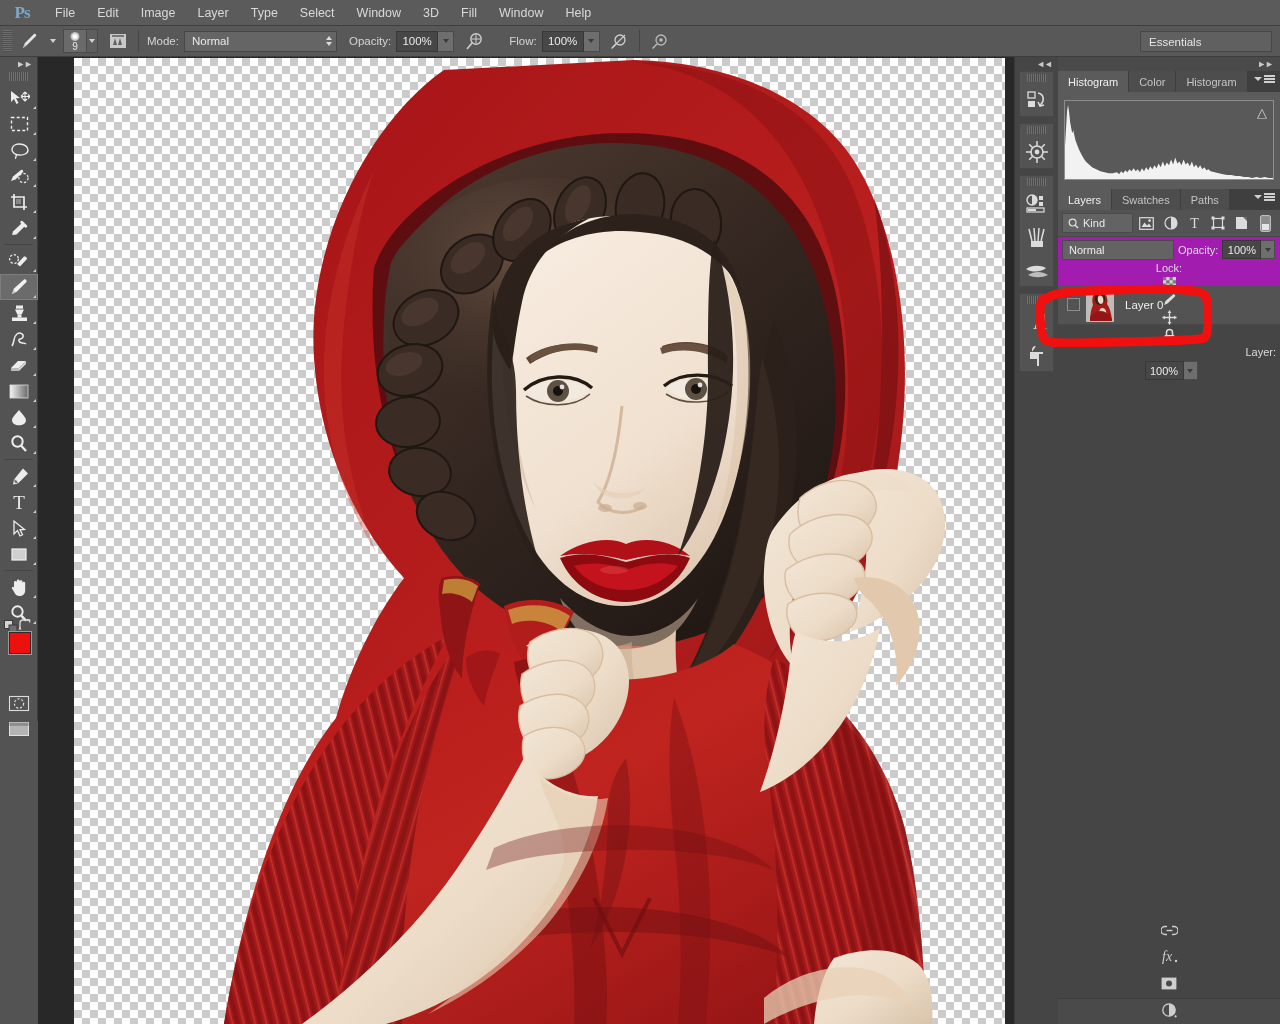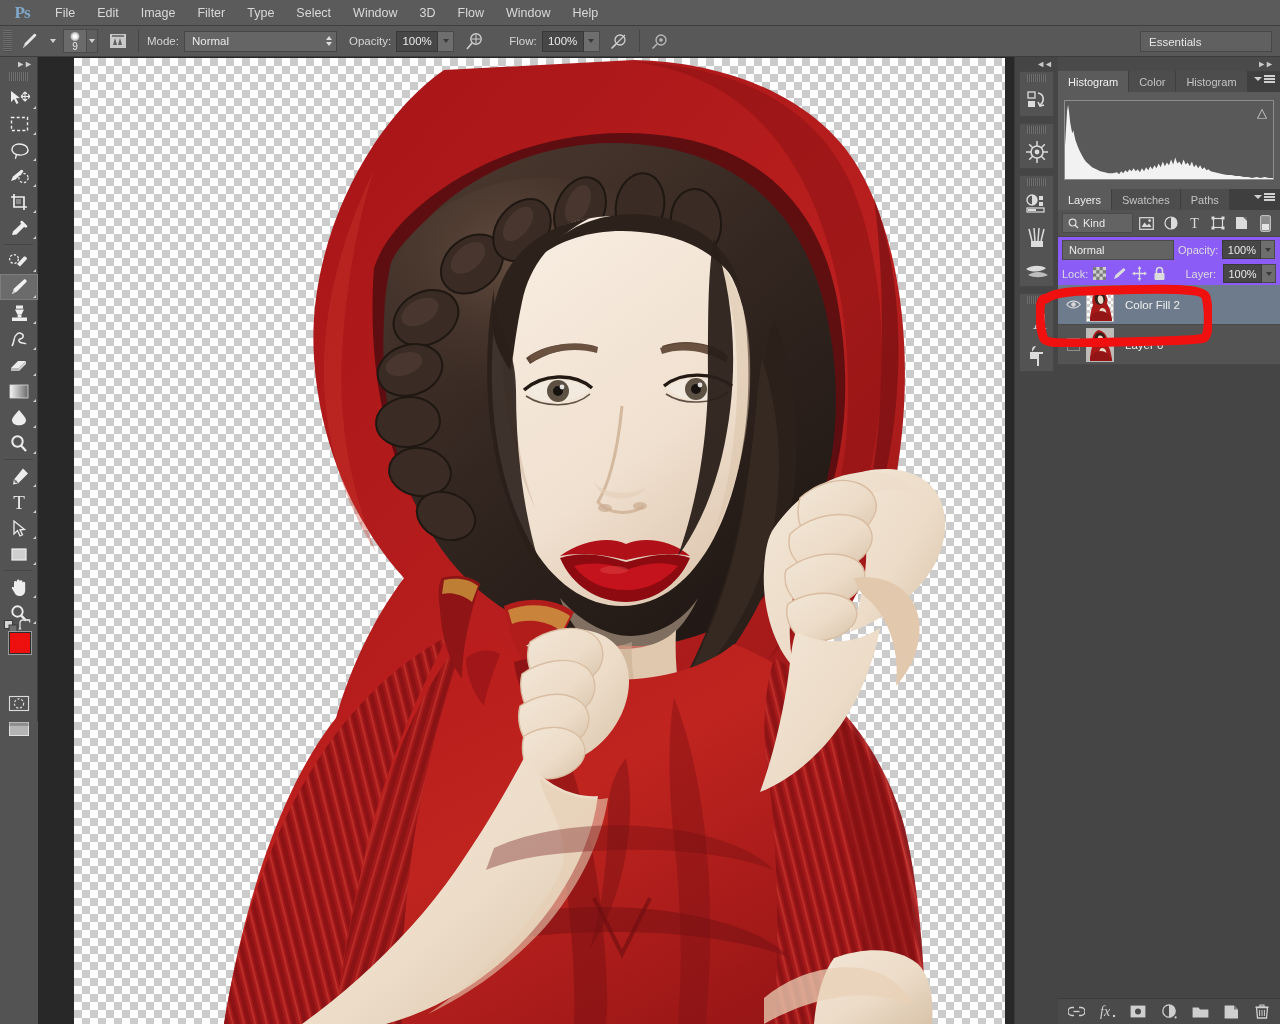--- a/index.html
+++ b/index.html
@@ -201,41 +201,41 @@
   .histo-frame{
     position:relative; height:80px; background:#595959;
     border:1px solid #8d8d8d; overflow:hidden;
   }
   .histo-warn{
     position:absolute; right:6px; top:4px; font-size:13px; color:#d8d8d8;
     font-family:"Liberation Serif", serif;
   }
   .histo-svg{ position:absolute; left:0; bottom:0; width:100%; height:100%; }
 
-  .layers-body{ background:#8b5cf6; }
+  .layers-body{ background:#a21caf; }
   .filter-row{
     height:27px; display:flex; align-items:center; padding:0 4px; gap:3px;
     background:#535353; border-bottom:1px solid #484848;
   }
   .kind-box{
     width:72px;height:20px;background:#636363;border:1px solid #4a4a4a;
     display:flex;align-items:center;gap:4px;padding:0 3px 0 5px;
     font-size:11px;color:#e8e8e8;
   }
   .fl-icon{ width:21px;height:21px;display:flex;align-items:center;justify-content:center; }
   .blend-row{
     height:25px; display:flex;align-items:center; padding:0 4px; gap:4px;
   }
   .blend-sel{
     width:112px;height:20px;background:#636363;border:1px solid #4a4a4a;
     display:flex;align-items:center;padding:0 3px 0 6px;font-size:11px;color:#ececec;
   }
   .lock-row{
     height:23px; display:flex;align-items:center; padding:0 4px; gap:3px;
-    font-size:11px;color:#dcdcdc;
+    font-size:11px;color:#dcdcdc;flex-direction:column;
   }
   .lock-ic{ width:17px;height:17px;display:flex;align-items:center;justify-content:center; }
 
   .layer-list{ background:#535353; }
   .layer-row{
     height:40px; display:flex; align-items:center;
     border-bottom:1px solid #484848; padding-left:2px;
   }
   .layer-row.selected{ background:#6d7b8c; }
   .eye-cell{ width:26px; display:flex;align-items:center;justify-content:center; }
@@ -247,45 +247,45 @@
       linear-gradient(45deg,#cfcfcf 25%,transparent 25%,transparent 75%,#cfcfcf 75%),
       linear-gradient(45deg,#cfcfcf 25%,transparent 25%,transparent 75%,#cfcfcf 75%);
     background-size:6px 6px; background-position:0 0,3px 3px;
   }
   .thumb svg{ position:absolute; left:0; top:0; }
   .layer-name{ font-size:11.5px; color:#eeeeee; margin-left:11px; }
 
   .panel-foot{
     position:absolute; left:0; bottom:0; width:222px; height:26px;
     background:#4a4a4a; border-top:1px solid #3c3c3c;
-    display:flex; align-items:center; justify-content:center; gap:13px;
+    display:flex; align-items:center; justify-content:center; gap:13px;flex-direction:column;
   }
   .foot-ic{ width:18px;height:18px;display:flex;align-items:center;justify-content:center; }
 
   .annot{
     position:absolute; left:1036px; top:281px; width:176px; height:66px;
     pointer-events:none; z-index:50;
   }
 </style>
 </head>
 <body>
 
 <div class="app">
 
   <div class="menubar">
     <div class="ps-logo">Ps</div>
     <div class="menu-item">File</div>
     <div class="menu-item">Edit</div>
     <div class="menu-item">Image</div>
-    <div class="menu-item">Filter</div>
+    <div class="menu-item">Layer</div>
     <div class="menu-item">Type</div>
     <div class="menu-item">Select</div>
     <div class="menu-item">Window</div>
     <div class="menu-item">3D</div>
-    <div class="menu-item">Flow</div>
+    <div class="menu-item">Fill</div>
     <div class="menu-item">Window</div>
     <div class="menu-item">Help</div>
   </div>
 
   <div class="optionsbar">
     <div class="grip"></div>
 
     <div class="tool-preview">
       <svg width="22" height="20" viewBox="0 0 22 20">
         <path d="M4 17 L6 12 L15 3 C16 2 18 4 17 5 L8 14 Z" fill="#e6e6e6"></path>
@@ -1024,38 +1024,20 @@
           <div style="display:flex;margin-left:4px;">
             <div class="num-field" style="height:19px;min-width:39px;font-size:11px;">100%</div>
             <div class="num-drop" style="height:19px;width:14px;">
                 <i></i>
               </div>
           </div>
         </div>
 
         <div class="layer-list">
 
-          <div class="layer-row selected">
-            <div class="eye-cell">
-              <svg width="15" height="11" viewBox="0 0 15 11">
-                <path d="M0.8 5.5 C4 1 11 1 14.2 5.5 C11 10 4 10 0.8 5.5 Z" fill="none" stroke="#d8d8d8" stroke-width="1.2"></path>
-                <circle cx="7.5" cy="5.5" r="2.3" fill="#d8d8d8"></circle>
-              </svg>
-            </div>
-            <div class="thumb">
-              <svg width="28" height="34" viewBox="0 0 28 34">
-                <path d="M11 1 C6 4 4 10 6 16 C4 20 3 26 3 34 L25 34 C25 26 23 19 20 15 C22 9 18 2 11 1 Z" fill="#a81a1a"></path>
-                <path d="M10 4 C7 7 7 12 10 15 C13 17 17 15 18 11 C19 6 15 2 10 4 Z" fill="#2e211b"></path>
-                <path d="M11 8 C10 12 12 15 14 15 C16 15 17 12 16 9 C15 6 12 6 11 8 Z" fill="#eadbc8"></path>
-                <path d="M13 20 C15 18 18 19 19 22 C20 26 18 30 15 31 C12 31 11 27 13 20 Z" fill="#e9d9c6"></path>
-                <path d="M3 28 C6 24 10 22 14 22 C18 22 22 25 25 30 L25 34 L3 34 Z" fill="#931515"></path>
-              </svg>
-            </div>
-            <div class="layer-name">Color Fill 2</div>
-          </div>
 
           <div class="layer-row">
             <div class="eye-cell">
               <span class="eye-off"></span>
             </div>
             <div class="thumb">
               <svg width="28" height="34" viewBox="0 0 28 34">
                 <rect width="28" height="34" fill="#c0bdb9"></rect>
                 <path d="M11 1 C6 4 4 10 6 16 C4 20 3 26 3 34 L25 34 C25 26 23 19 20 15 C22 9 18 2 11 1 Z" fill="#a81a1a"></path>
                 <path d="M10 4 C7 7 7 12 10 15 C13 17 17 15 18 11 C19 6 15 2 10 4 Z" fill="#2e211b"></path>

